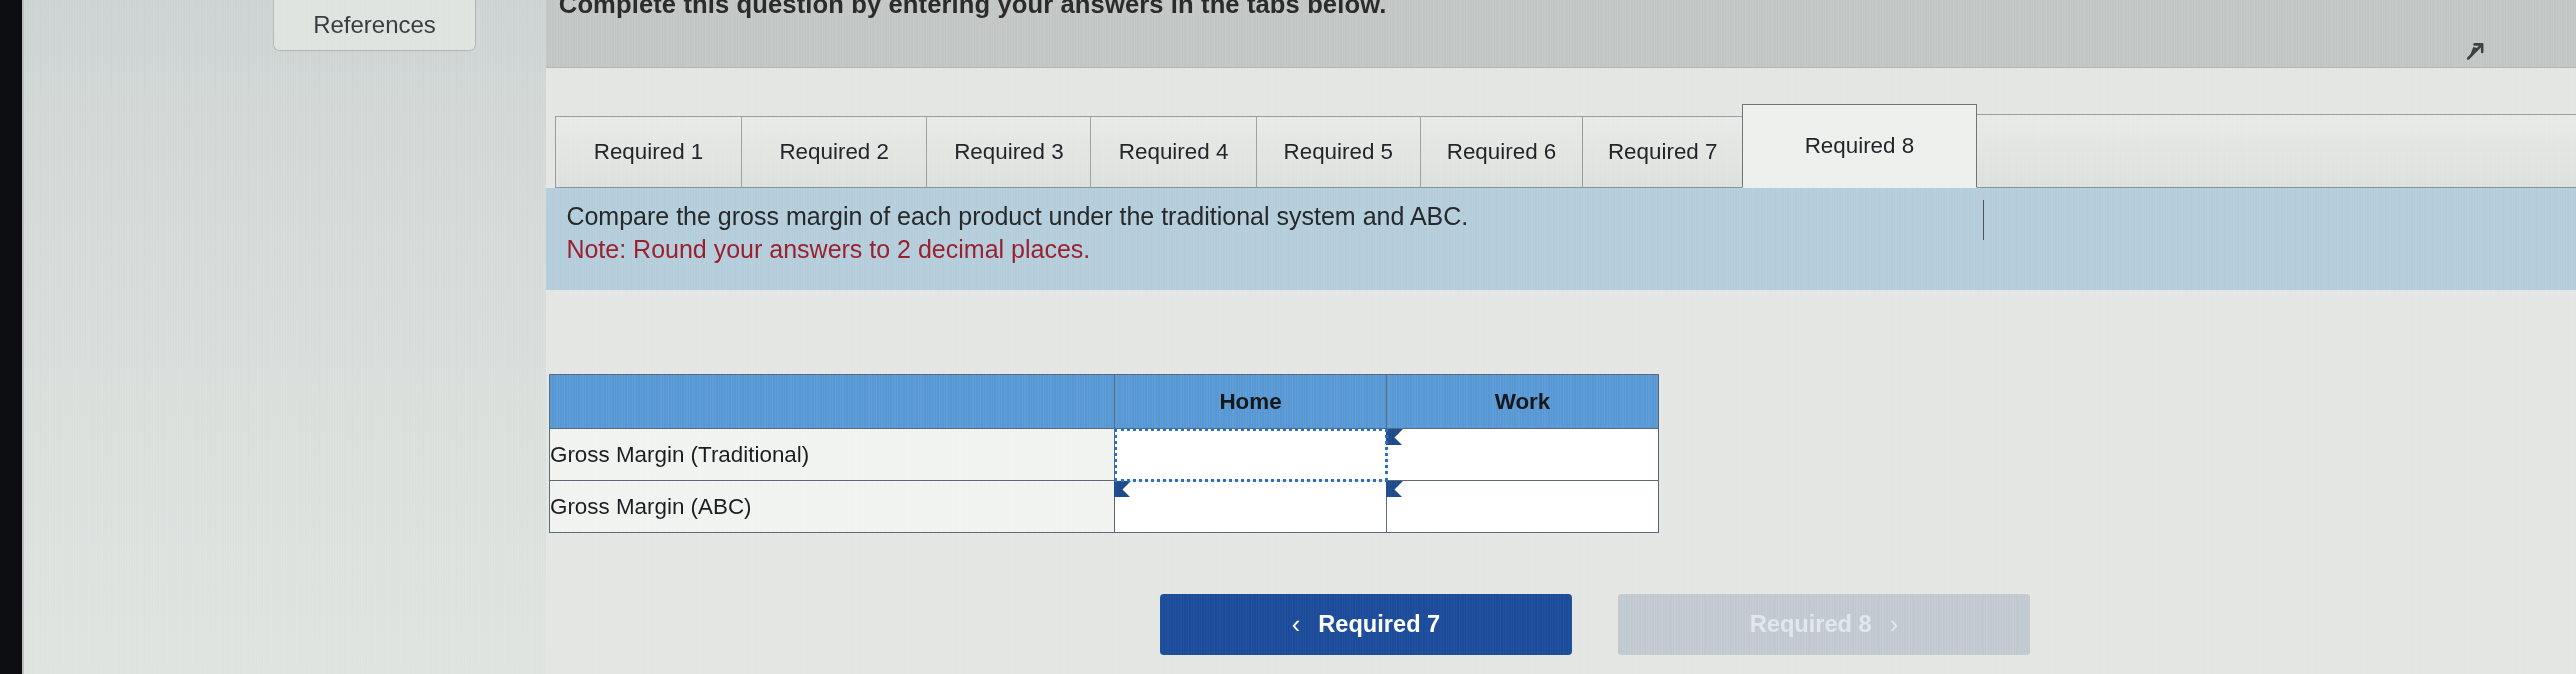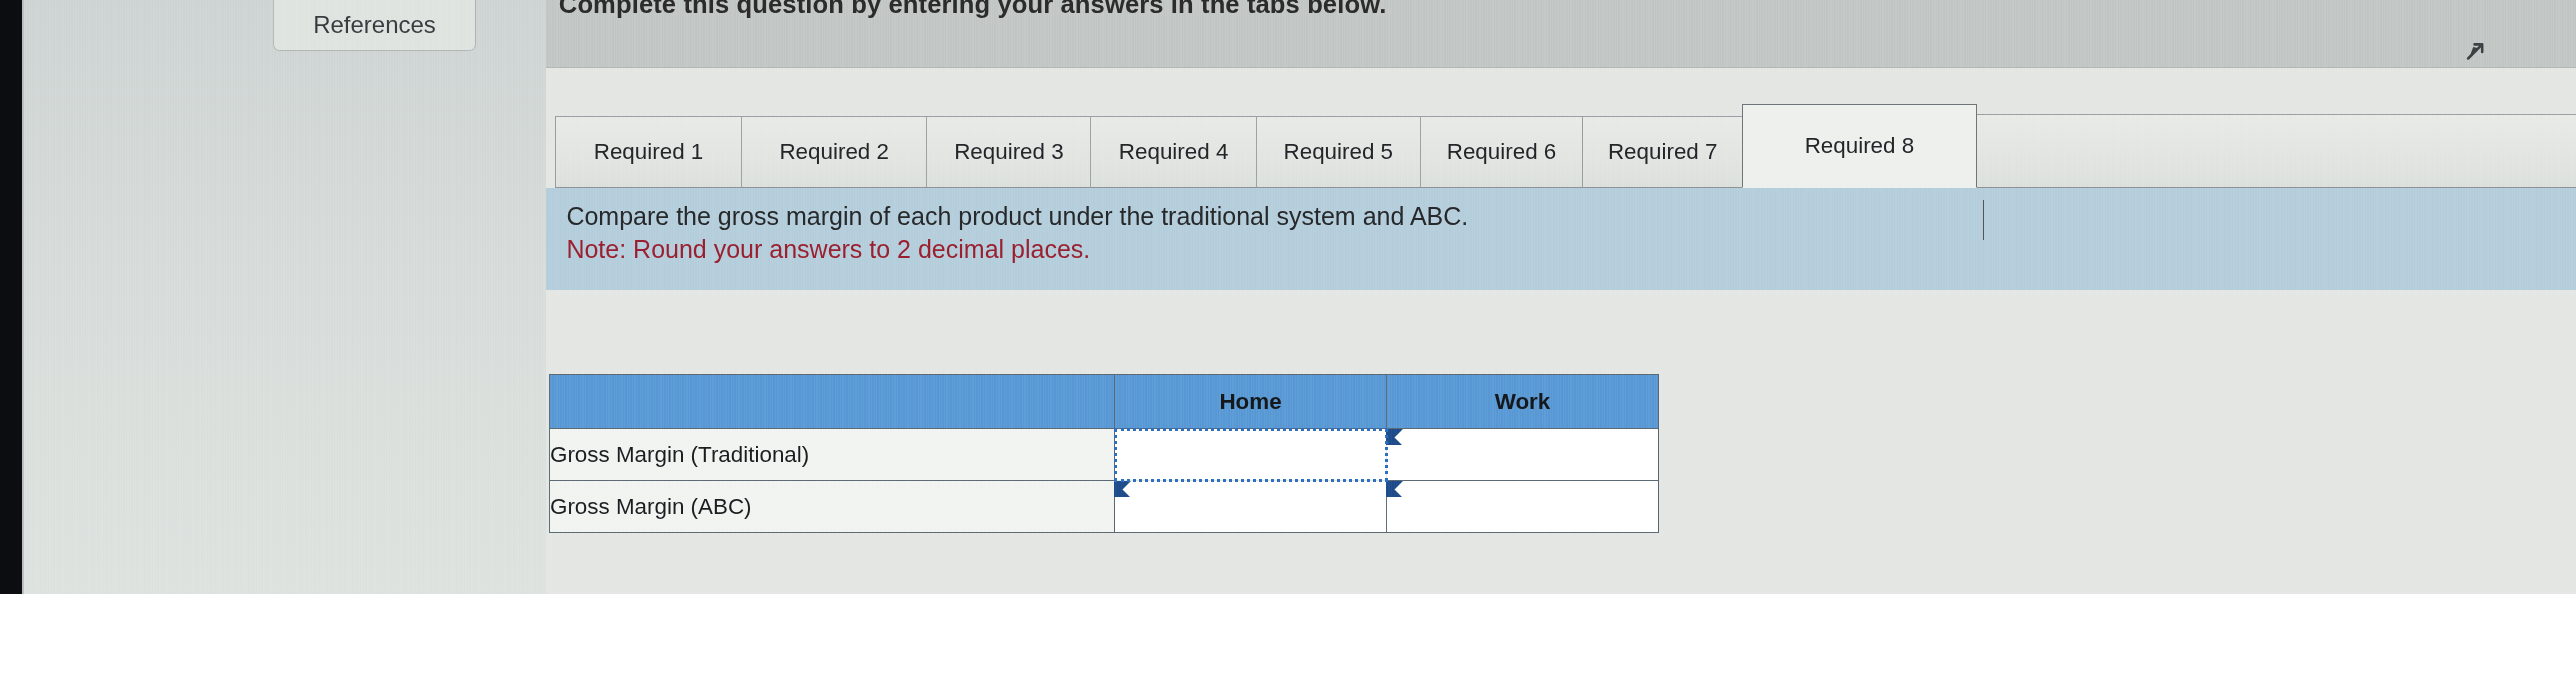--- a/index.html
+++ b/index.html
@@ -9,21 +9,21 @@
     background: #ffffff;
   }
   body {
     font-family: "Liberation Sans", sans-serif;
     -webkit-font-smoothing: antialiased;
   }
 
   #screen {
     position: relative;
     width: 2576px;
-    height: 594px;
+    height: 674px;
     overflow: hidden;
     background: #d7dcda;
     font-family: "Liberation Sans", sans-serif;
   }
 
   
   .dark-edge {
     position: absolute;
     left: 0; top: 0;
     width: 22px; height: 674px;

